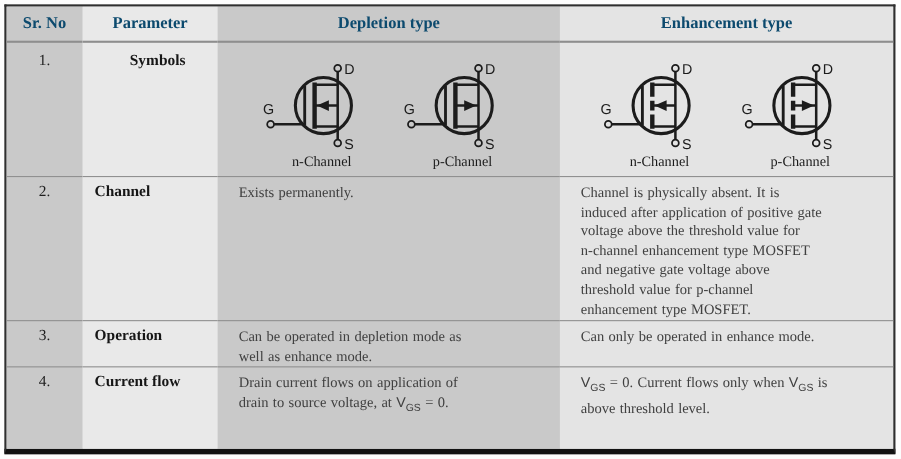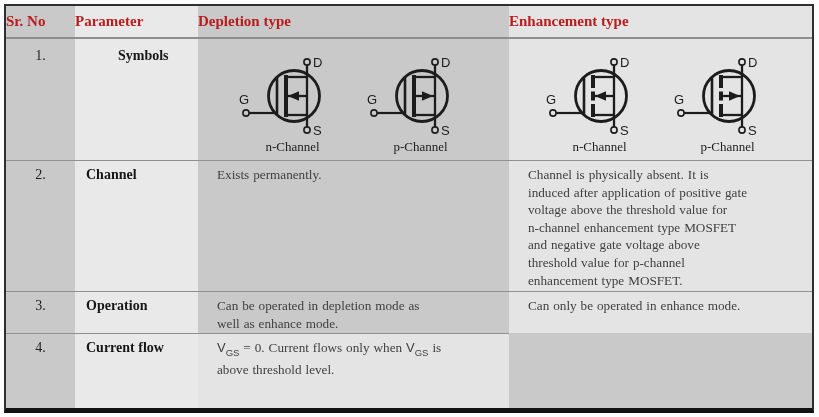--- a/index.html
+++ b/index.html
@@ -8,22 +8,22 @@
   .frame{position:absolute;left:4px;top:4px;width:810px;height:409px;box-sizing:border-box;
          border:2px solid #2f2f2f;border-bottom:5px solid #121212;background:#c9c9c9;}
   .grid{display:grid;width:100%;height:100%;
         grid-template-columns:69px 123px 311px 1fr;
         grid-template-rows:33px 121px 131px 42px auto;}
   .cell{box-sizing:border-box;overflow:hidden;}
   .c-srno{background:#c9c9c9;}
   .c-param{background:#e9e9e9;}
   .c-dep{background:#c9c9c9;}
   .c-enh{background:#e4e4e4;}
-  .hdr{display:flex;align-items:center;
-       font-weight:700;font-size:15px;color:#b91c1c;border-bottom:2px solid #8e8e8e;}
+  .hdr{display:flex;align-items:center;justify-content:center;
+       font-weight:700;font-size:15px;color:#0c4a6e;border-bottom:2px solid #8e8e8e;}
   .r2,.r3,.r4{border-top:1px solid #909090;}
   .srno-val{padding-top:6px;text-align:center;font-size:14px;color:#1e1e1e;}
   .row1 .srno-val{padding-top:9px;}
   .param-val{padding:6px 4px 0 11px;font-weight:700;font-size:14px;color:#161616;}
   .row1 .param-val{padding-top:9px;margin-left:32px;}
   .txt{padding:5px 6px 0 19px;font-size:13.2px;line-height:17.6px;color:#404040;
        white-space:pre-line;word-spacing:0.05em;}
   .vgs{font-family:"Liberation Sans", sans-serif;font-size:13px;white-space:nowrap;}
   .vgs sub{font-size:9.5px;letter-spacing:0;}
   .symcell{display:flex;justify-content:center;align-items:flex-start;gap:24px;padding-top:15px;}
@@ -182,20 +182,24 @@
       <div class="cell c-enh r3">
           <div class="txt">Can only be operated in enhance mode.</div>
         </div>
 
       <div class="cell c-srno r4">
           <div class="srno-val">4.</div>
         </div>
       <div class="cell c-param r4">
           <div class="param-val">Current flow</div>
         </div>
+      <div class="cell c-dep r4">
+        <div class="txt"><span>Drain current flows on application of
+drain to source voltage, at </span><span class="vgs"><span>V</span><sub>GS</sub></span><span> = 0.</span></div>
+      </div>
       <div class="cell c-enh r4">
         <div class="txt"><span class="vgs"><span>V</span><sub>GS</sub></span><span> = 0. Current flows only when </span><span class="vgs"><span>V</span><sub>GS</sub></span><span> is
 above threshold level.</span></div>
       </div>
 
     </div>
   </div>
 </div>
 
 </body></html>

